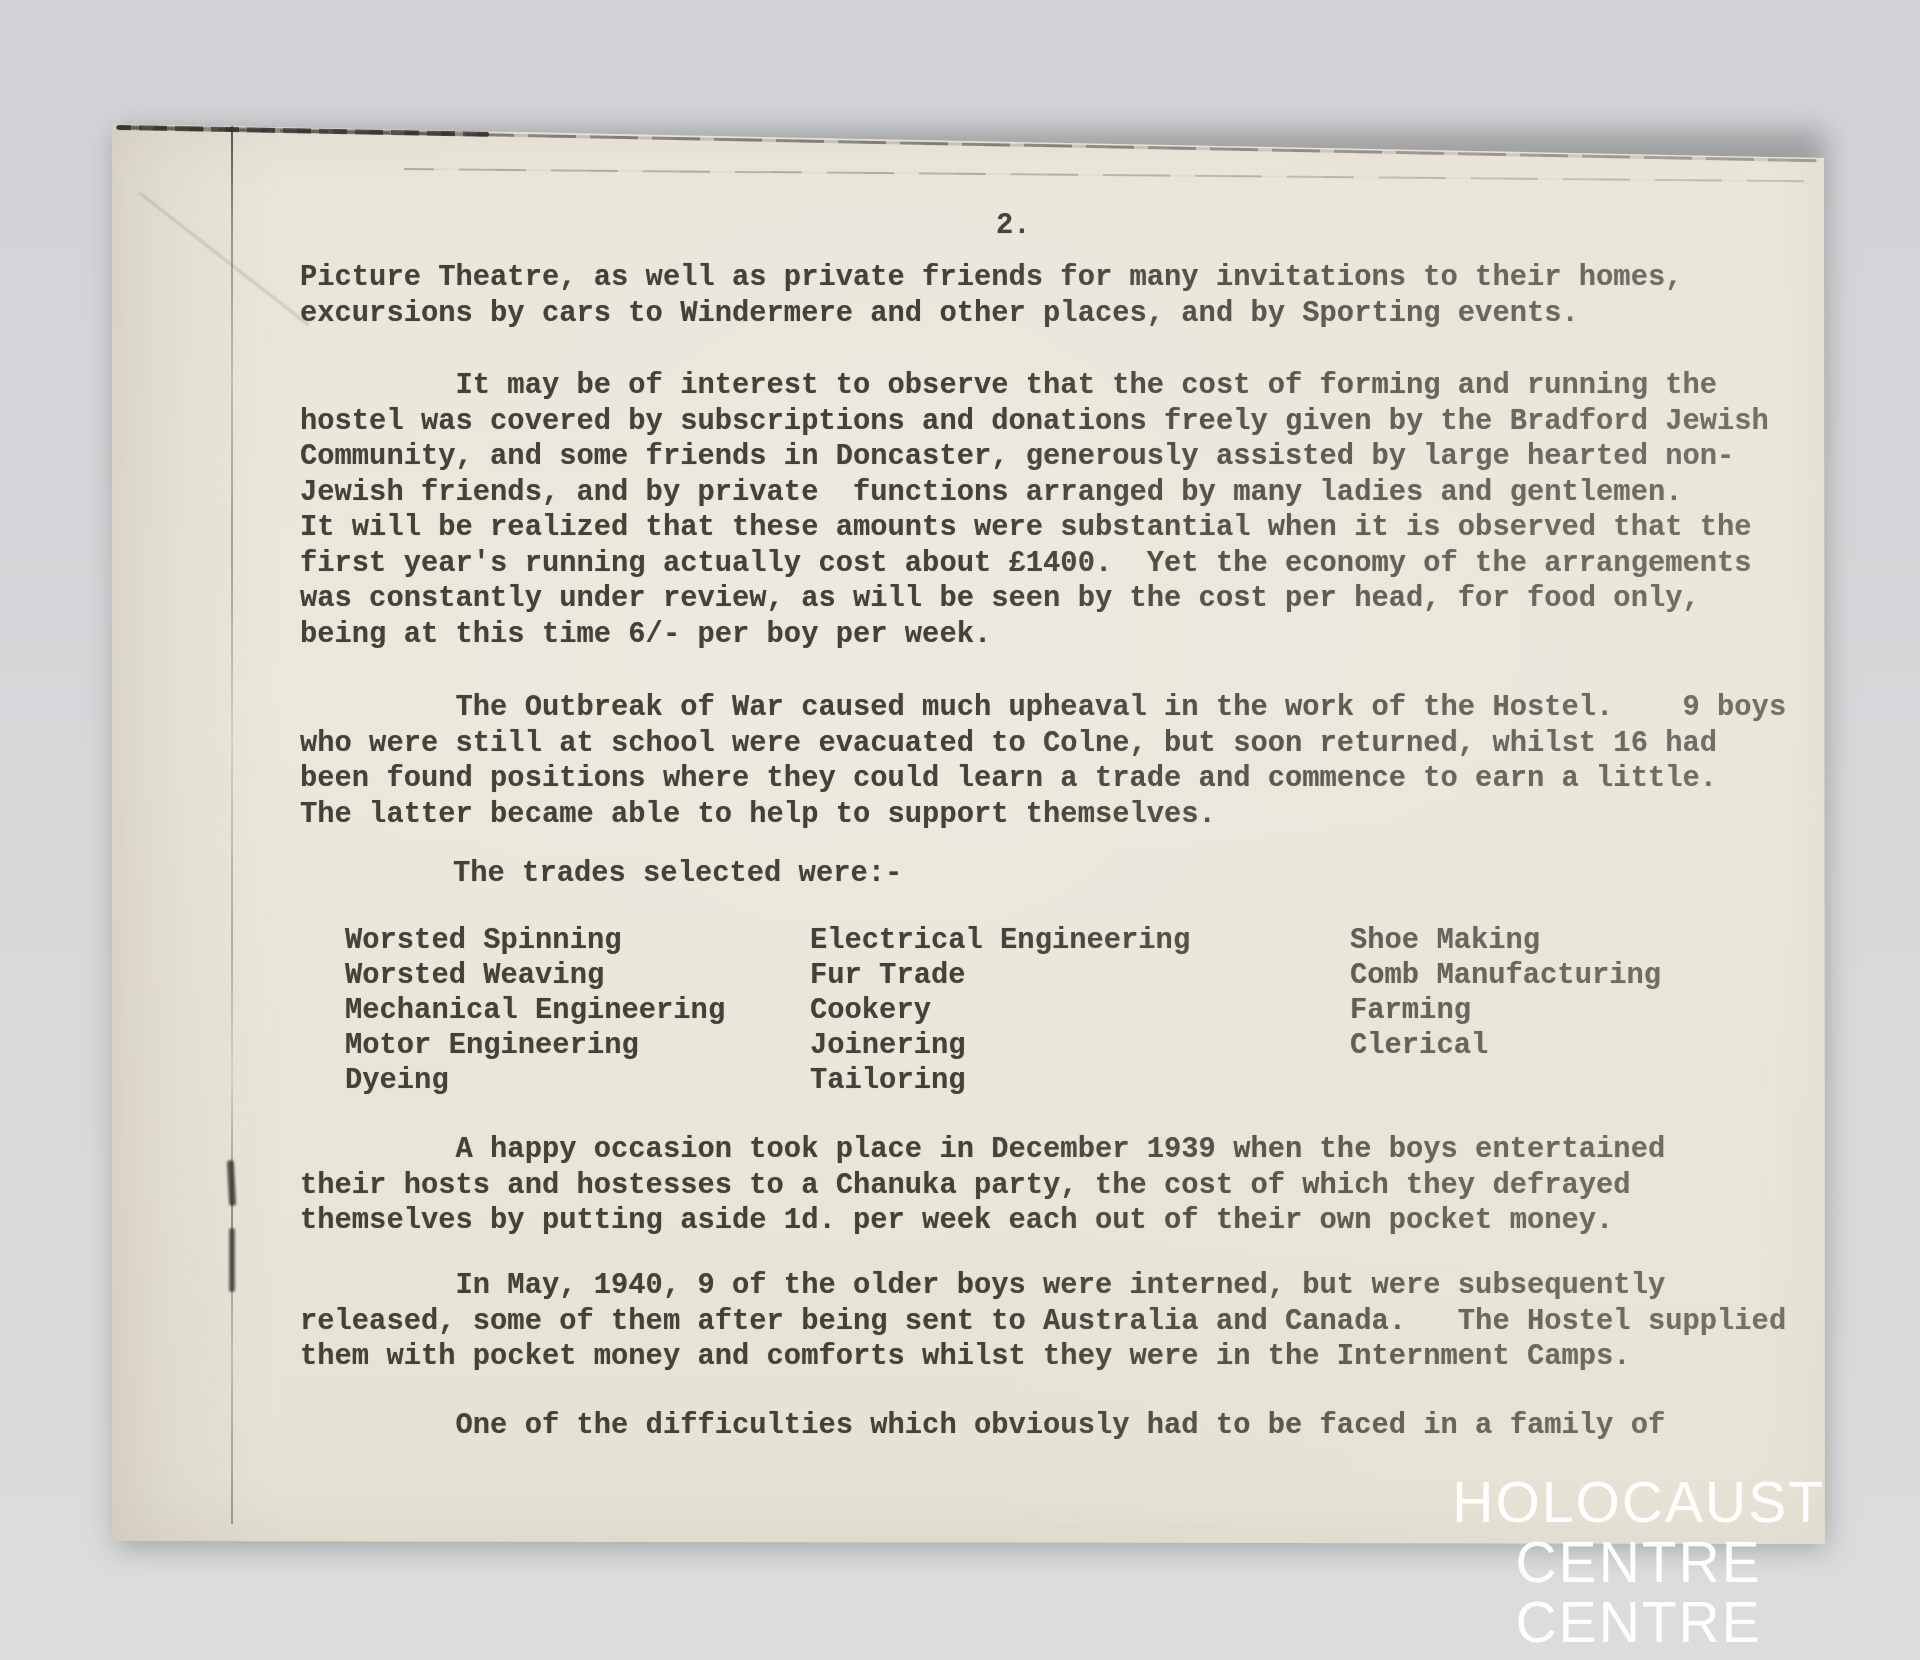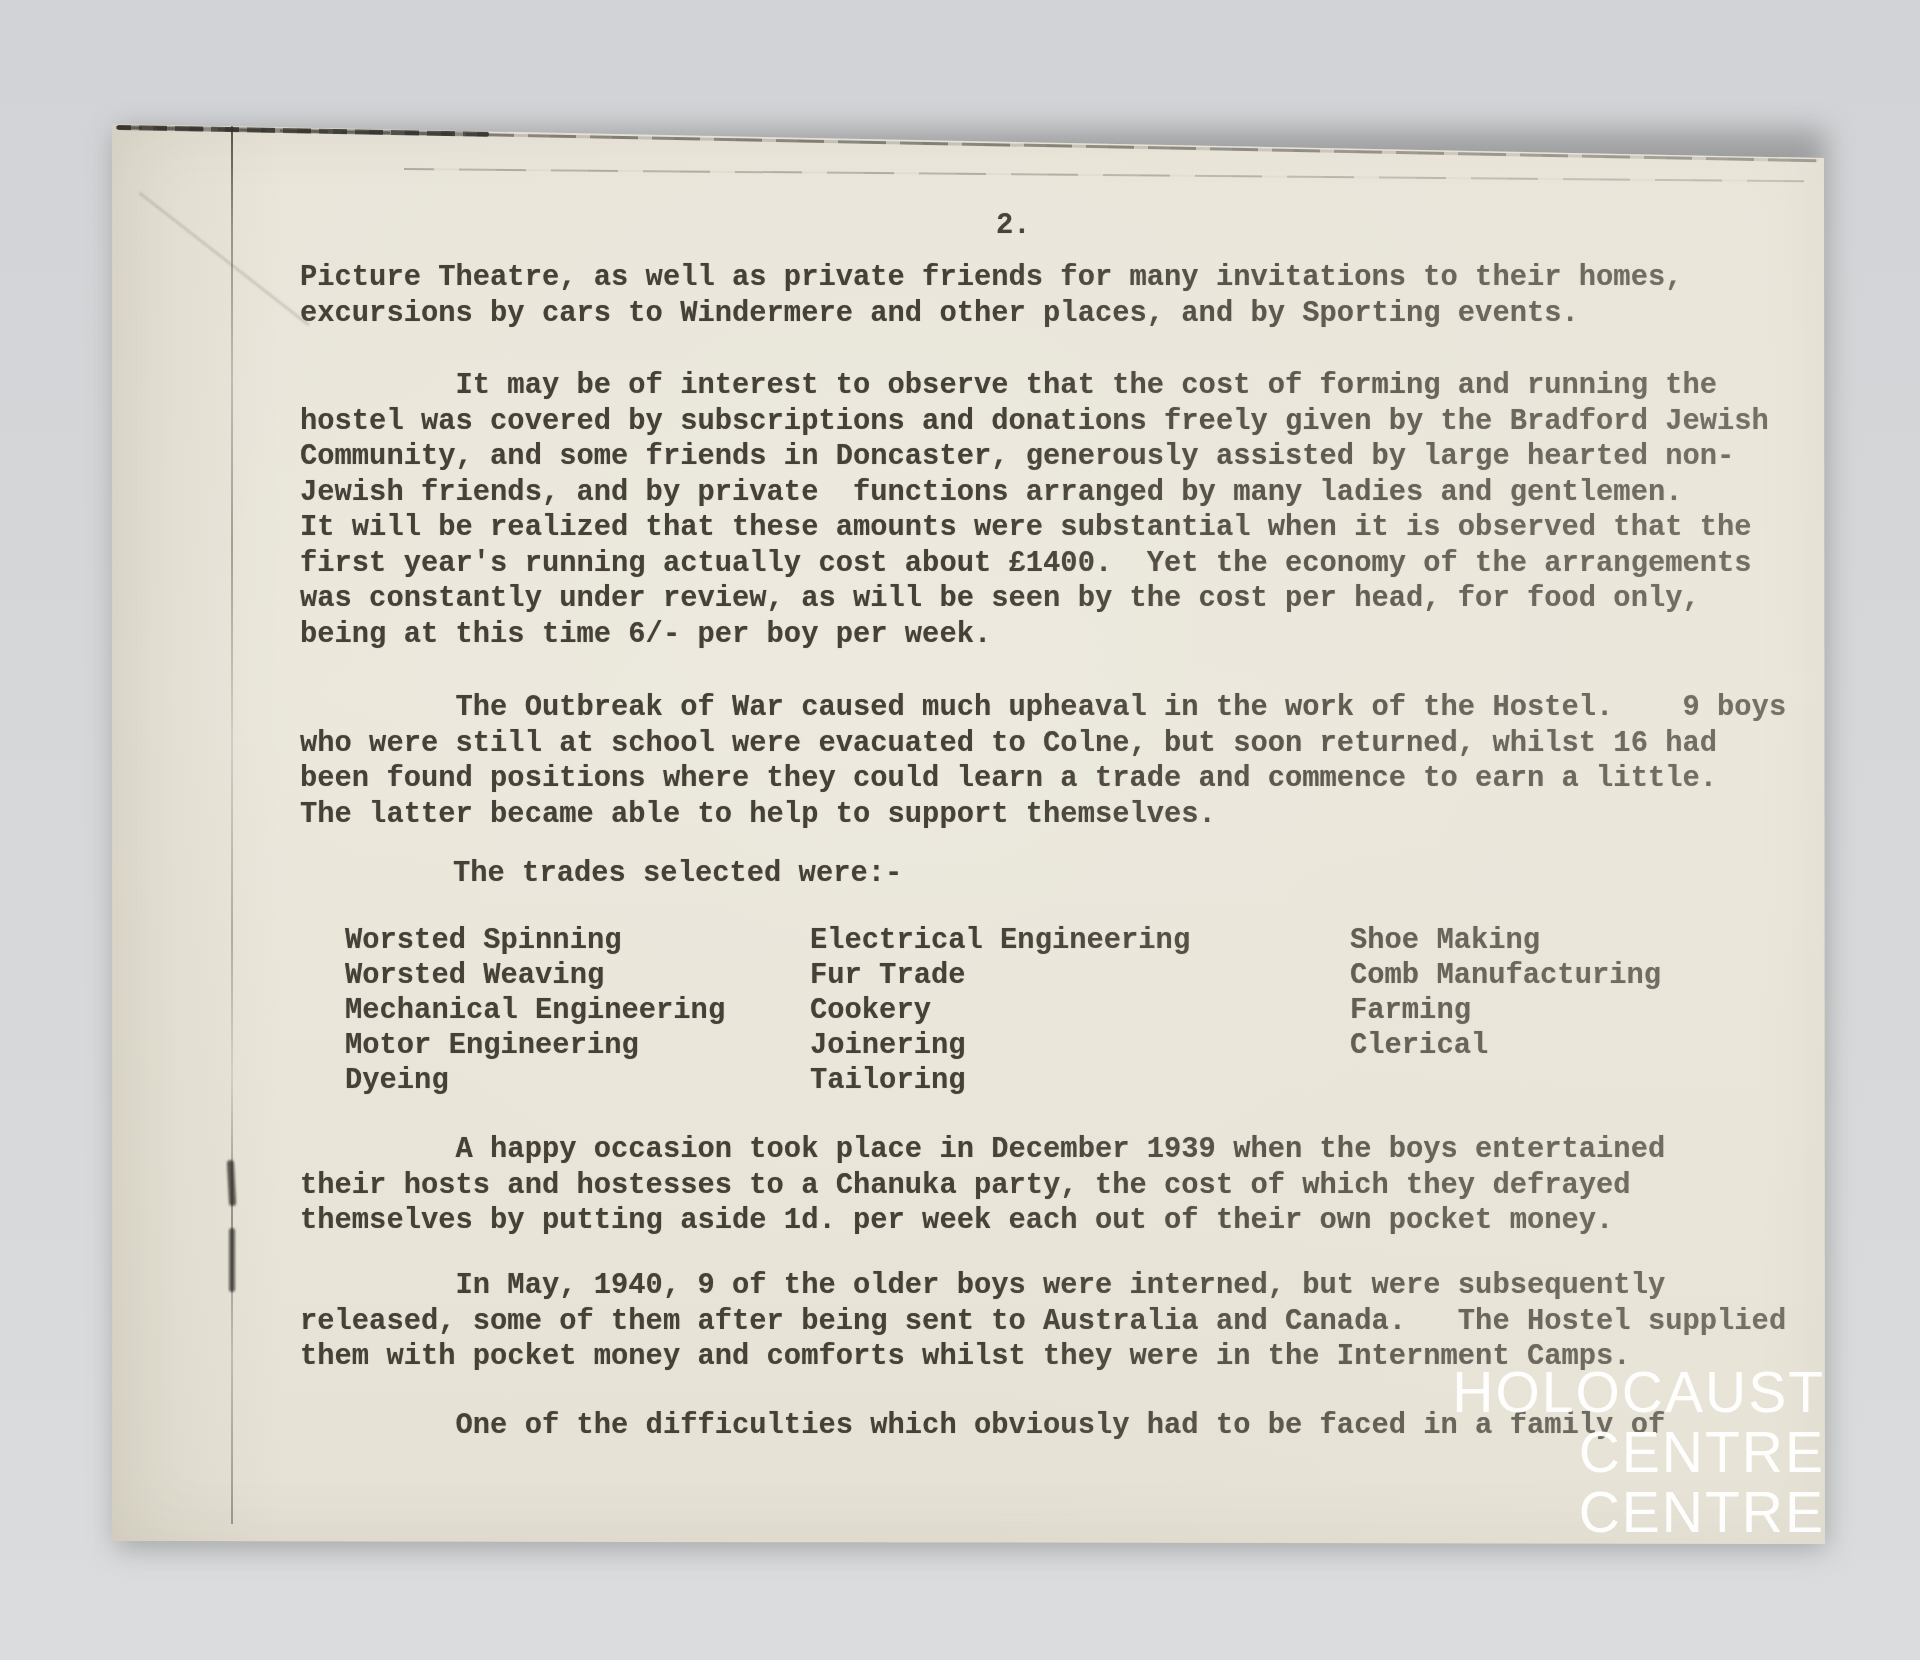--- a/index.html
+++ b/index.html
@@ -69,21 +69,21 @@
   }
   .typed .text-line{height:35.5px;}
   .trades .text-line{height:35px;}
   .trades{line-height:35px;}
   .fade-overlay{
     position:absolute;left:0;top:0;width:1713px;height:1422px;pointer-events:none;
     background:linear-gradient(90deg,rgba(234,230,219,0) 50%,rgba(234,230,219,0.22) 78%,rgba(234,230,219,0.30) 100%);
   }
   
   .watermark{
-    position:absolute;right:95px;top:1362px;text-align:right;
+    position:absolute;right:95px;top:1472px;text-align:center;
     font-family:"Liberation Sans",sans-serif;font-size:57px;line-height:60px;
     color:rgba(255,255,255,0.94);letter-spacing:2px;font-weight:normal;
   }
   .watermark div{height:60px;}
 </style>
 </head>
 <body>
 
 <div class="scene">
 

